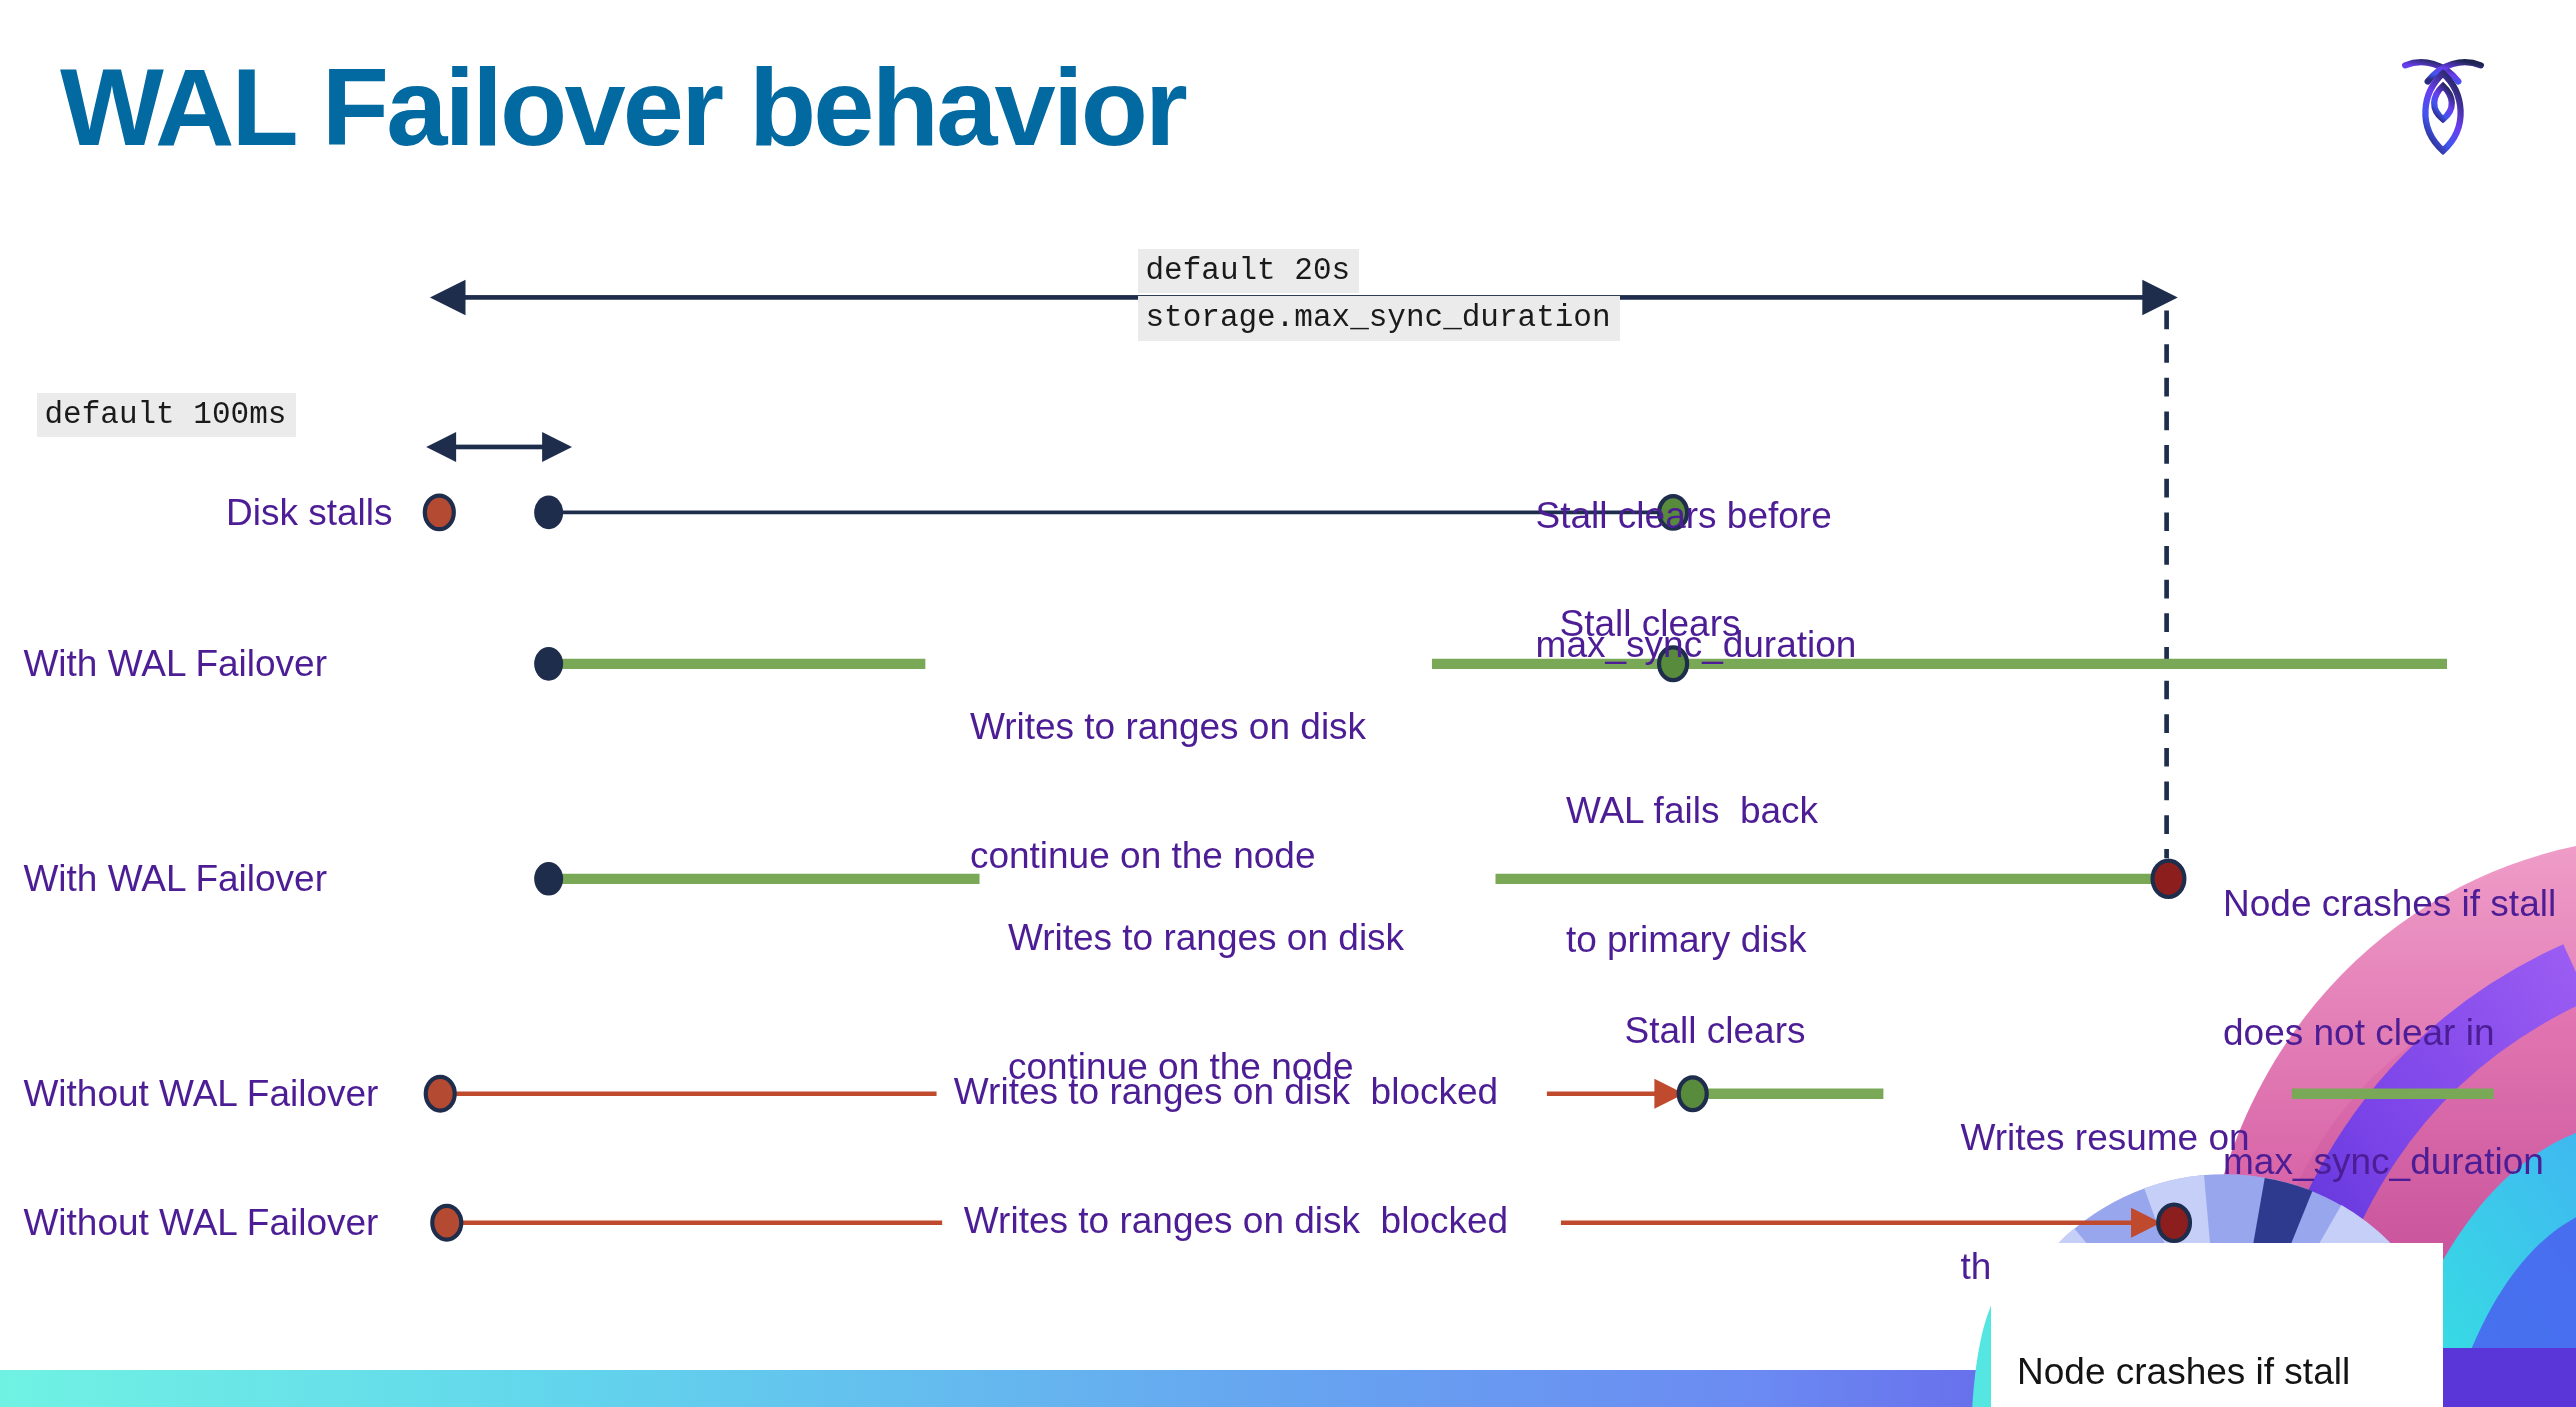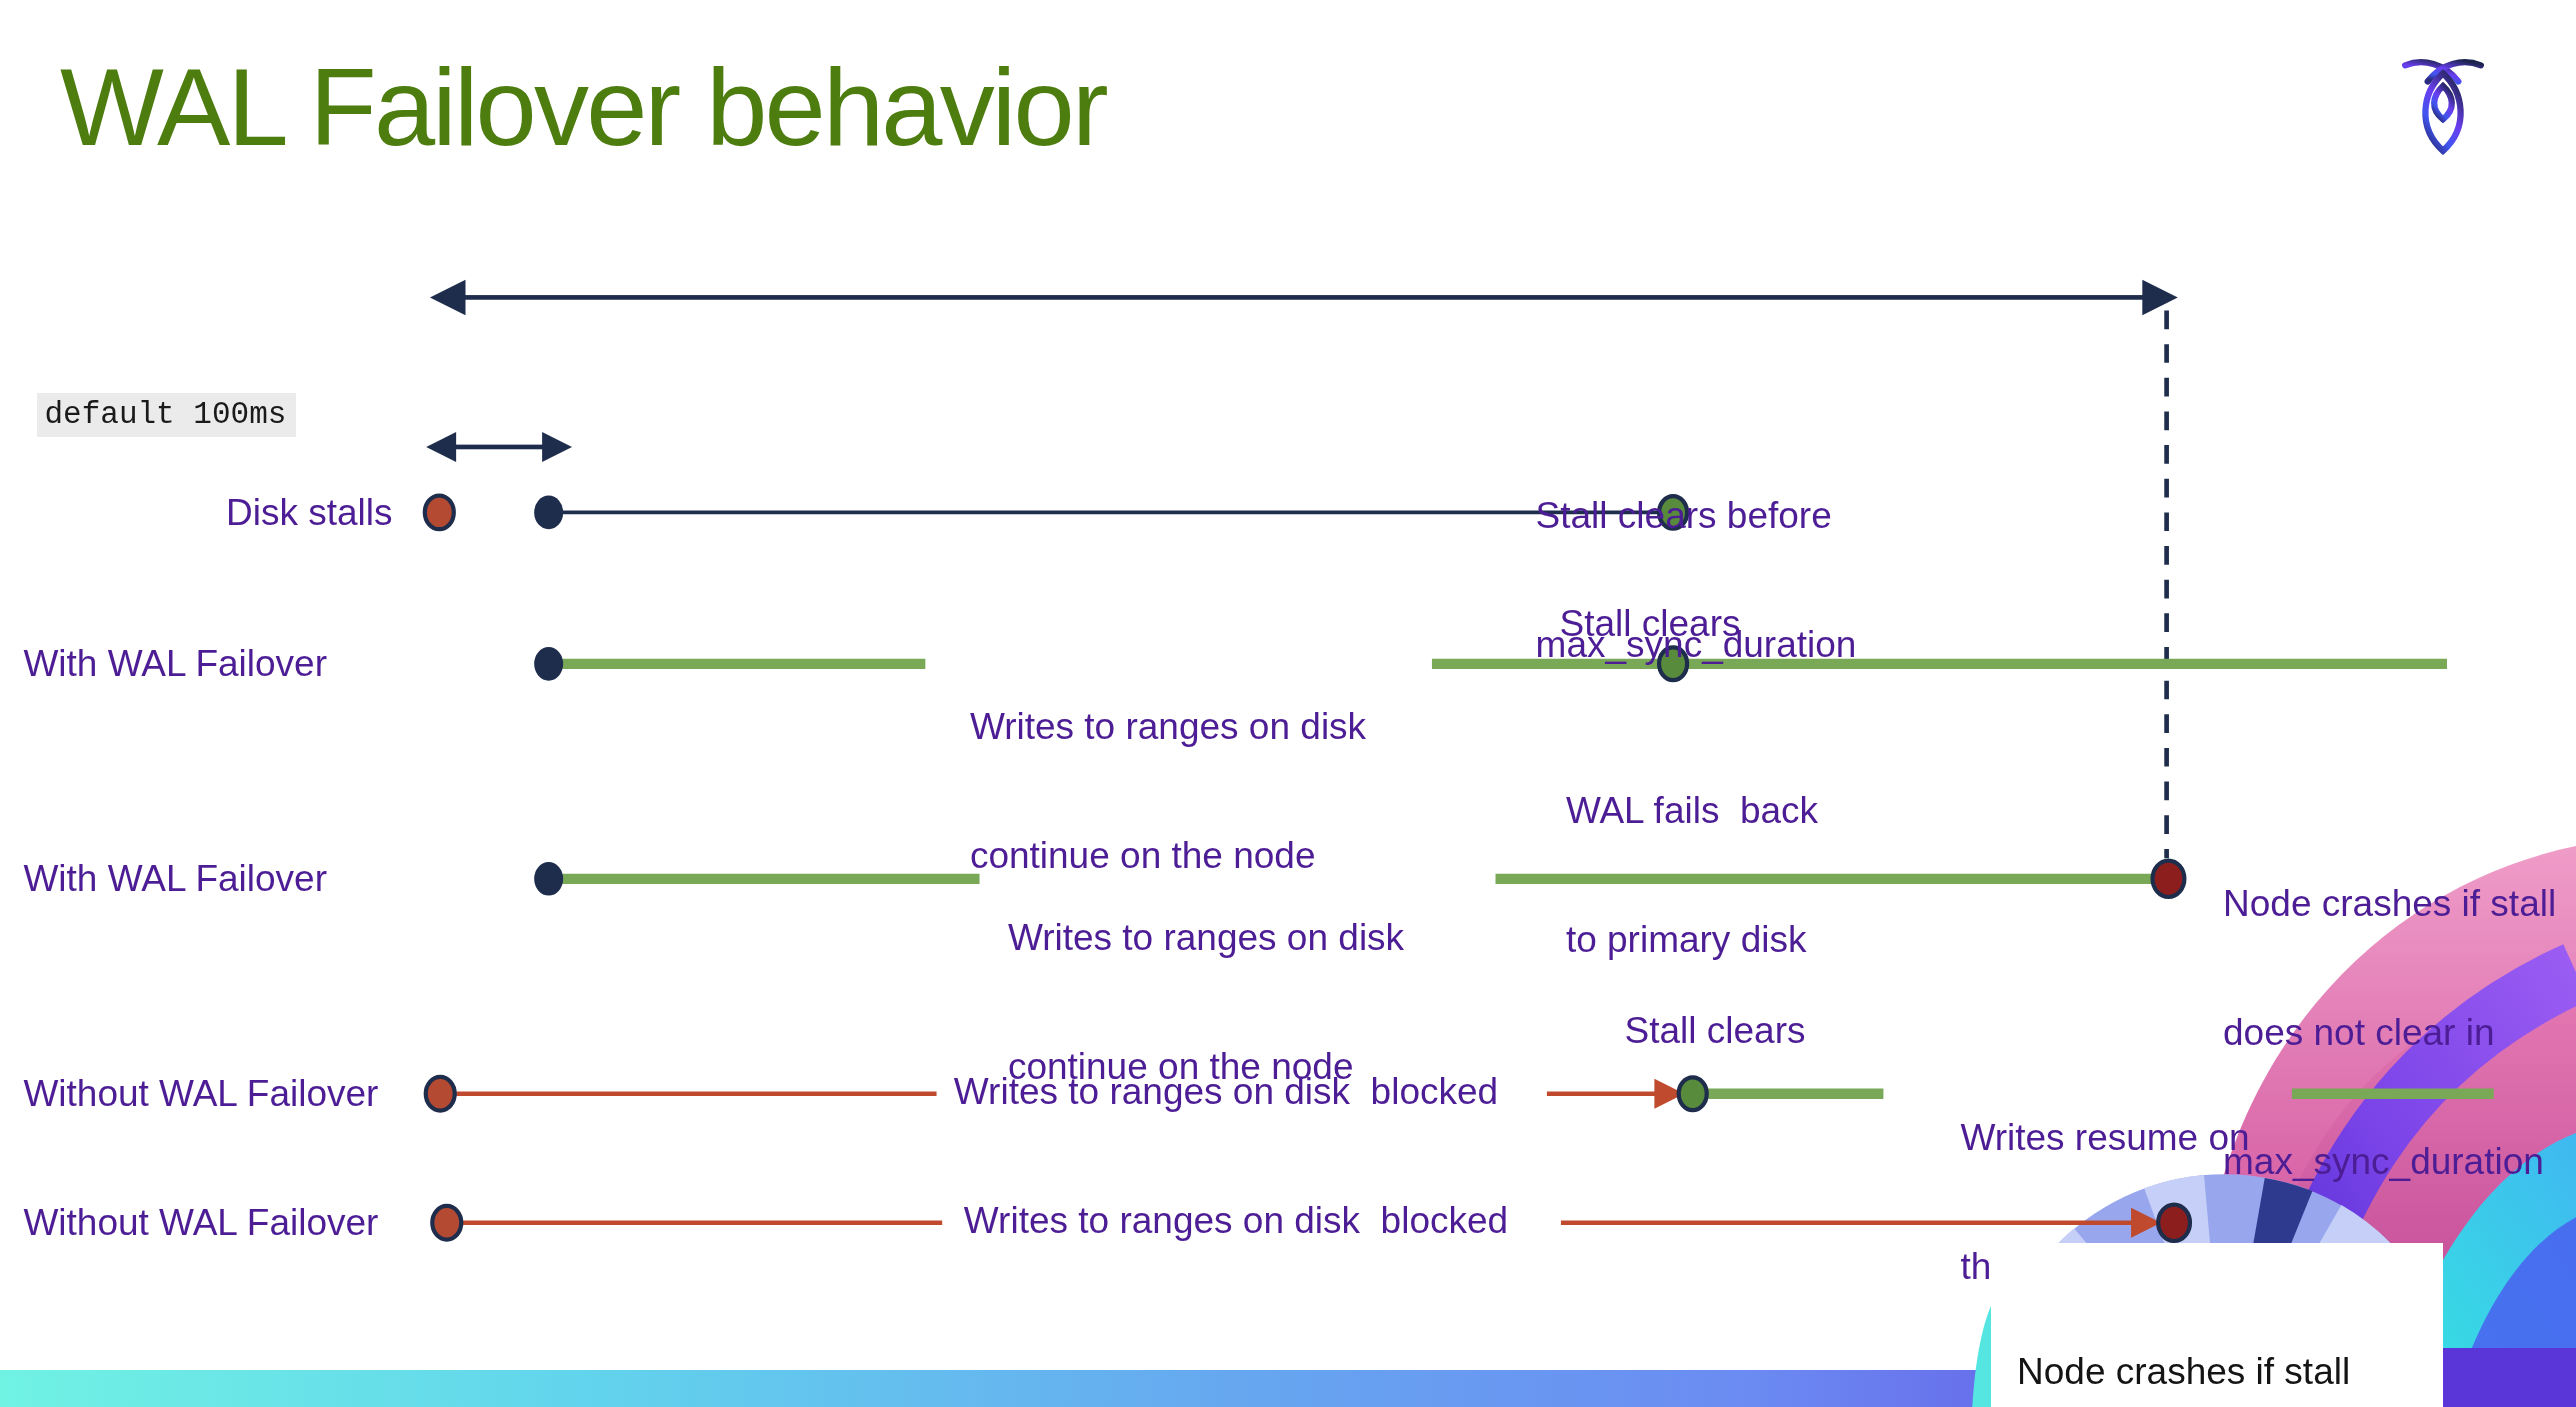--- a/index.html
+++ b/index.html
@@ -5,21 +5,21 @@
   html,body{margin:0;padding:0;background:#ffffff;}
   .stage{
     position:relative;width:2576px;height:1408px;background:#ffffff;
     overflow:hidden;font-family:"Liberation Sans","DejaVu Sans",sans-serif;color:#141414;
   }
   .layer{position:absolute;left:0;top:0;width:2576px;height:1408px;}
   .t{position:absolute;font-size:37px;line-height:43px;color:#4c1d95;white-space:pre;}
   .center{transform:translateX(-50%);text-align:left;}
   .title{
     position:absolute;left:60px;top:49px;font-size:110px;line-height:116px;
-    font-weight:400;letter-spacing:-2.8px;color:#4d7c0f;
+    font-weight:700;letter-spacing:-2.8px;color:#0369a1;
   }
   .cfg{position:absolute;font-family:"Liberation Mono","DejaVu Sans Mono",monospace;font-size:31px;line-height:37px;color:#1a1a1a;}
   .cfg span{display:table;background:#ebebeb;padding:2.8px 9.3px 4.7px 7.5px;margin-bottom:2.8px;white-space:pre;}
   .whitebox{position:absolute;left:1991px;top:1243px;width:452px;height:165px;background:#ffffff;}
   .whitebox .inner{position:absolute;left:26px;top:20.6px;font-size:37px;line-height:43px;white-space:pre;}
   .bottombar{position:absolute;left:0;top:1370px;width:2576px;height:37px;
     background:linear-gradient(90deg,#70f2e3 0%,#62d5ec 22%,#66a7f0 48%,#6b8bf2 68%,#655ae6 84%,#5c2fd8 100%);}
   svg{display:block;}
 </style>
 </head>
@@ -129,20 +129,24 @@
     </defs>
     <g fill="none" stroke="url(#gLogo)" stroke-width="7" stroke-linecap="round">
       <path d="M 8 17 C 28 9 52 15 67 35"></path>
       <path d="M 92 17 C 72 9 48 15 33 35"></path>
       <path d="M 50 26 C 27 47 21 86 50 112 C 79 86 73 47 50 26 Z"></path>
       <path d="M 50 40 C 38 51 36 66 50 77 C 64 66 62 51 50 40 Z"></path>
       <path d="M 50 77 L 50 104"></path>
     </g>
   </svg>
 
+  <div class="cfg" style="left:1138px;top:249px;">
+    <span>default 20s</span>
+    <span>storage.max_sync_duration</span>
+  </div>
   <div class="cfg" style="left:37px;top:353px;margin-top:40px;">
     <span>default 100ms</span>
   </div>
 
   <div class="t" style="left:226px;top:491px;">Disk stalls</div>
   <div class="t" style="left:23.4px;top:642px;">With WAL Failover</div>
   <div class="t" style="left:23.4px;top:857px;">With WAL Failover</div>
   <div class="t" style="left:23.4px;top:1072px;">Without WAL Failover</div>
   <div class="t" style="left:23.4px;top:1201px;">Without WAL Failover</div>
 

